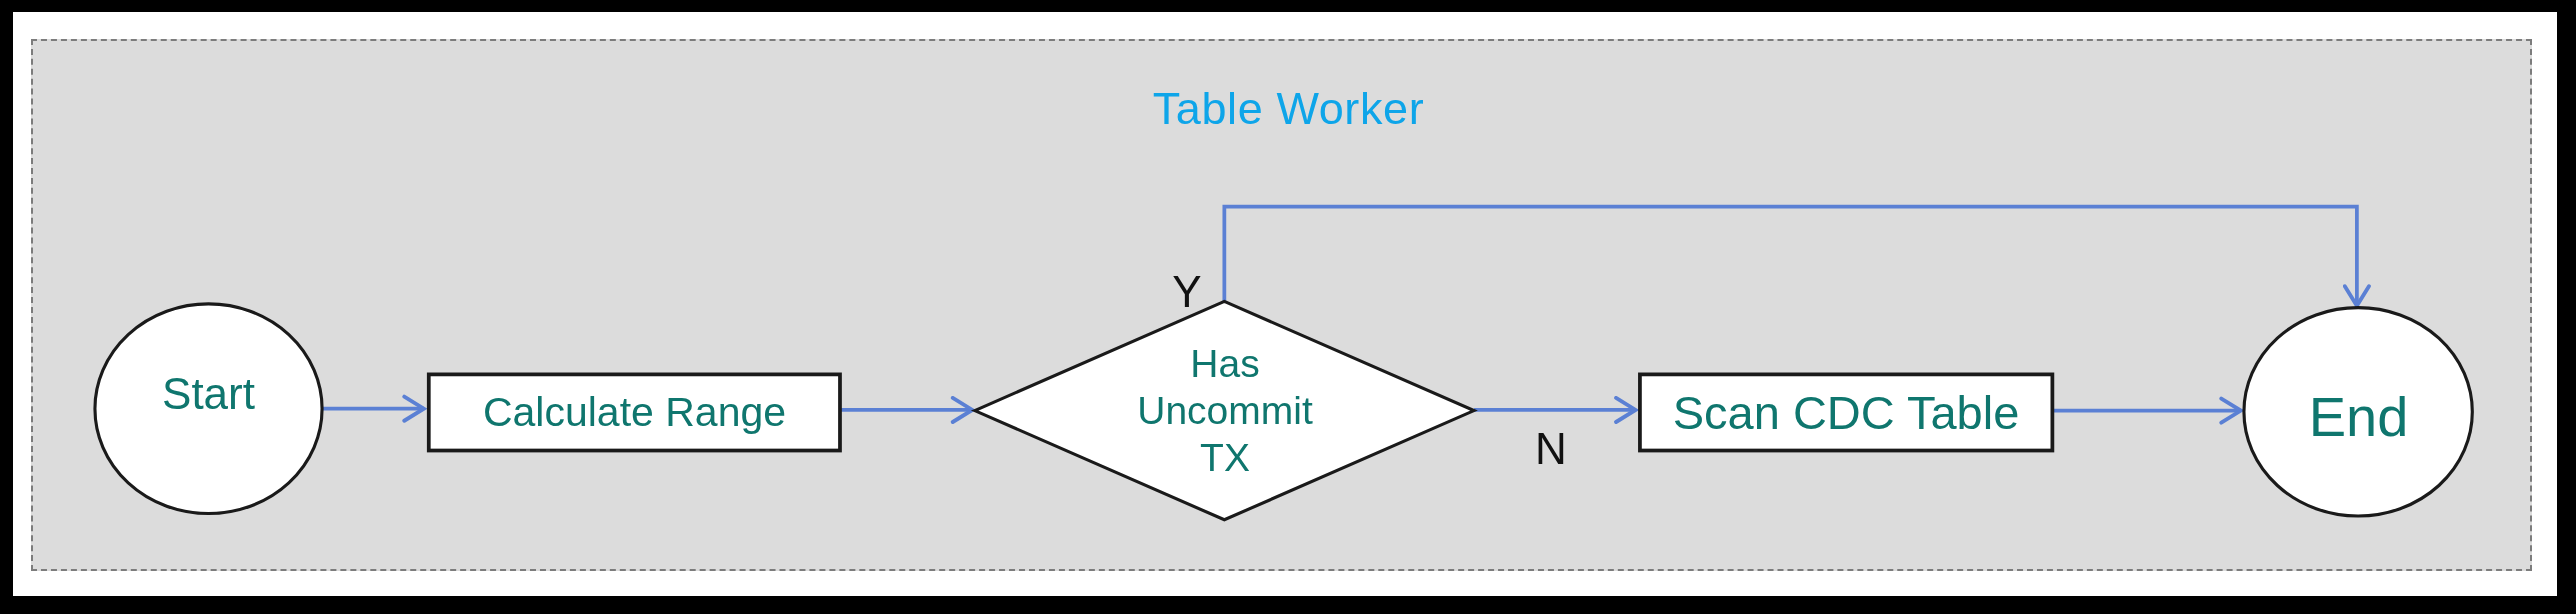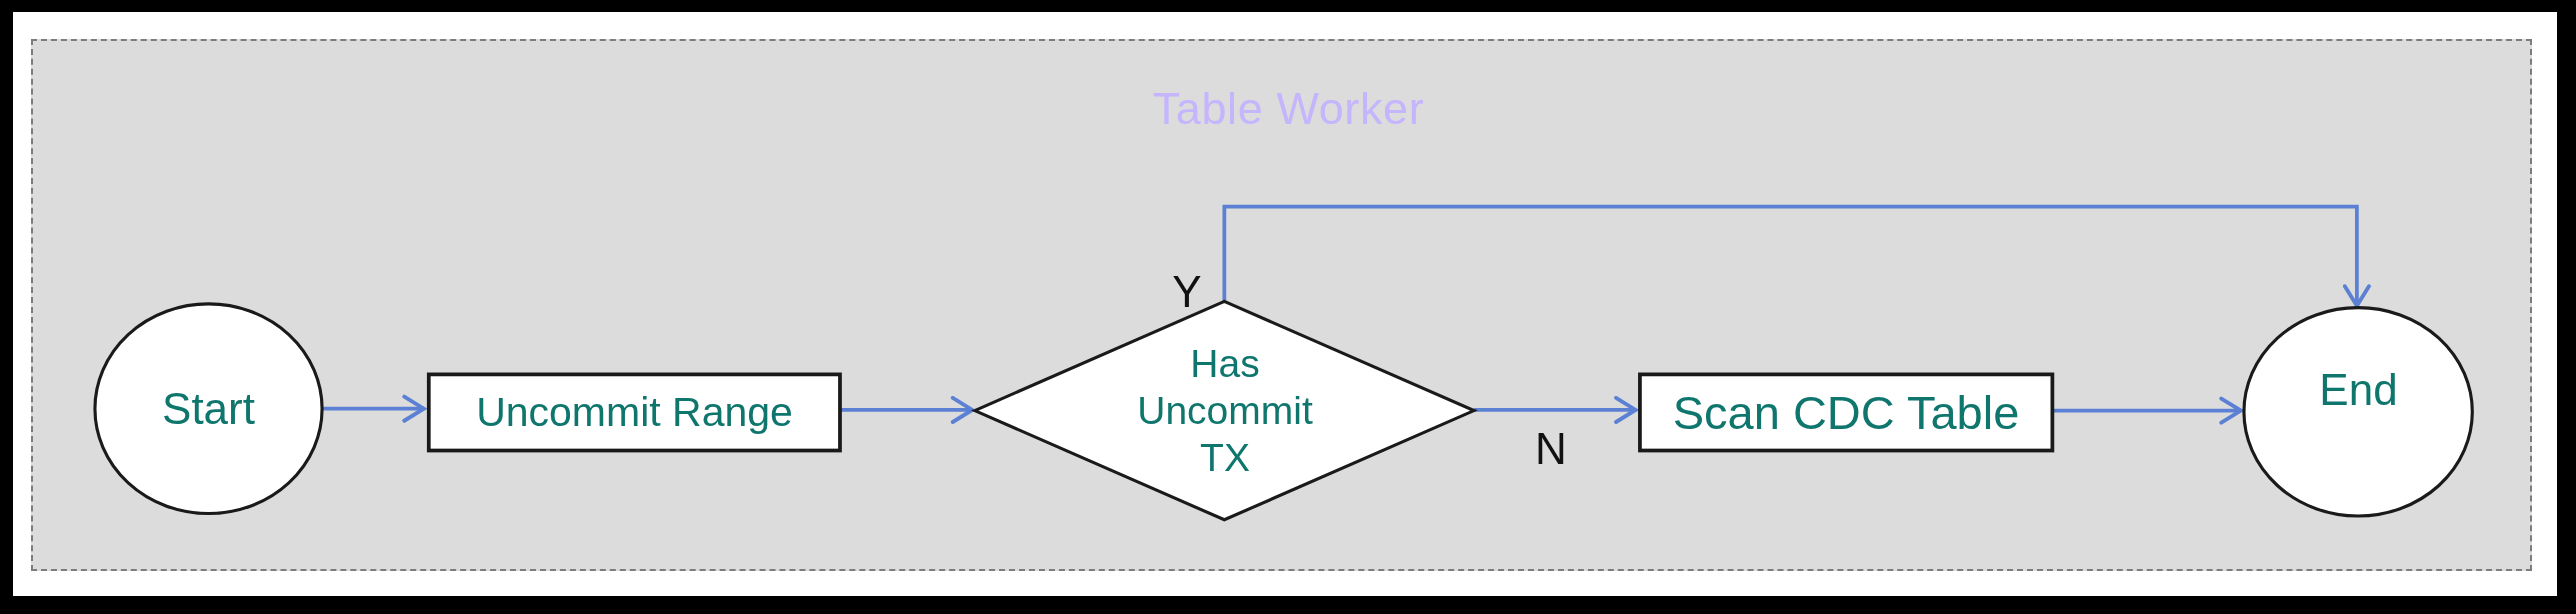--- a/index.html
+++ b/index.html
@@ -22,21 +22,21 @@
     box-sizing: border-box;
     background: #dcdcdc;
     border: 2.5px dashed #7c7c7c;
   }
   .diagram-title {
     position: absolute;
     left: 31px; top: 86px; width: 2515px;
     text-align: center;
     font-size: 45px;
     line-height: 1;
-    color: #c4b5fd;
+    color: #0ea5e9;
     letter-spacing: 0.6px;
   }
   svg.stage {
     position: absolute;
     left: 0; top: 0;
   }
   .connector {
     stroke: #5b80d4;
     stroke-width: 6;
     fill: none;
@@ -46,26 +46,26 @@
     stroke: #1a1a1a;
   }
   .node-label {
     position: absolute;
     display: flex;
     align-items: center;
     justify-content: center;
     color: #0f766e;
     text-align: center;
   }
-  .lbl-start   { left: 115px;  top: 383px; width: 187px; height: 52px;  font-size: 44px; }
+  .lbl-start   { left: 115px;  top: 368px; width: 187px; height: 52px;  font-size: 44px; }
   .lbl-calc    { left: 429px;  top: 374px; width: 411px; height: 76px; font-size: 41px; }
   .lbl-diamond { left: 1100px; top: 339px; width: 250px; height: 142px; font-size: 39px;
                  line-height: 47px; white-space: pre-line; }
   .lbl-scan    { left: 1640px; top: 374px; width: 412px; height: 76px; font-size: 47px; }
-  .lbl-end     { left: 2265px; top: 364px; width: 187px; height: 52px;  font-size: 44px; }
+  .lbl-end     { left: 2265px; top: 390px; width: 187px; height: 52px;  font-size: 56px; }
   .edge-label {
     position: absolute;
     display: flex;
     align-items: center;
     justify-content: center;
     color: #111111;
     font-size: 44px;
   }
   .lbl-y { left: 1162px; top: 267px; width: 50px; height: 49px; }
   .lbl-n { left: 1526px; top: 428px; width: 50px; height: 42px; }
@@ -92,21 +92,21 @@
   <ellipse class="shape" cx="334" cy="655" rx="182" ry="168" stroke-width="5"></ellipse>
   <rect class="shape" x="687" y="600" width="659" height="122" stroke-width="6"></rect>
   <polygon class="shape" points="1562,658 1962,483 2362,658 1962,833" stroke-width="5"></polygon>
   <rect class="shape" x="2628" y="600" width="661" height="122" stroke-width="6"></rect>
   <ellipse class="shape" cx="3779" cy="660" rx="183" ry="167" stroke-width="5"></ellipse>
 </svg>
 
 <div class="diagram-title">Table Worker</div>
 
 <div class="node-label lbl-start">Start</div>
-<div class="node-label lbl-calc">Uncommit Range</div>
+<div class="node-label lbl-calc">Calculate Range</div>
 <div class="node-label lbl-diamond">Has
 Uncommit
 TX</div>
 <div class="node-label lbl-scan">Scan CDC Table</div>
 <div class="node-label lbl-end">End</div>
 
 <div class="edge-label lbl-y">Y</div>
 <div class="edge-label lbl-n">N</div>
 
 

